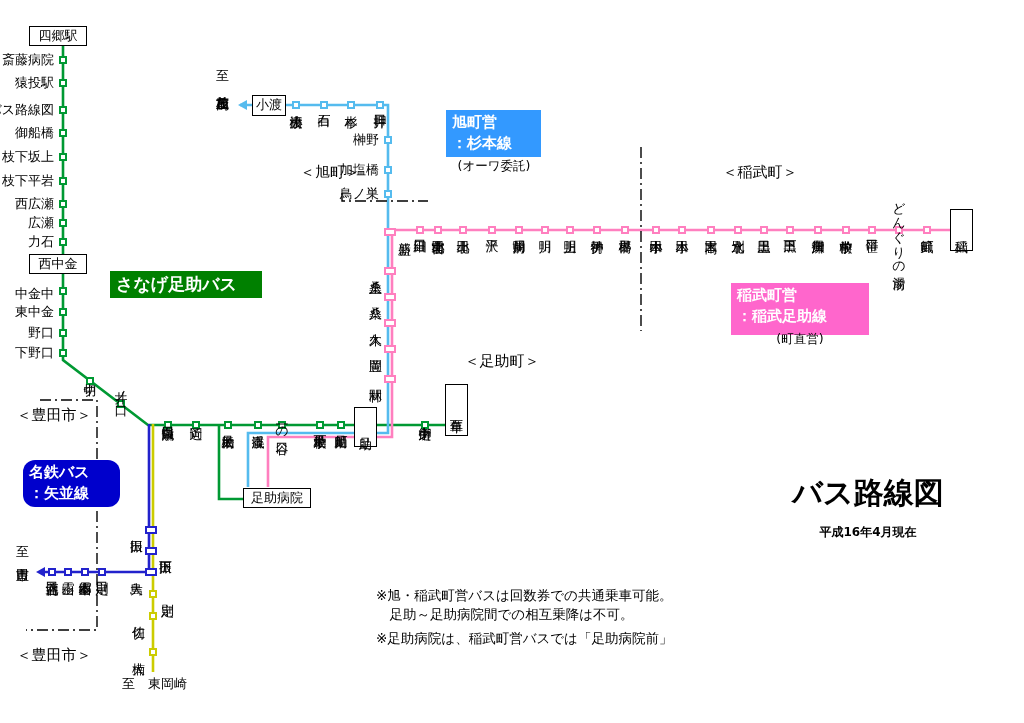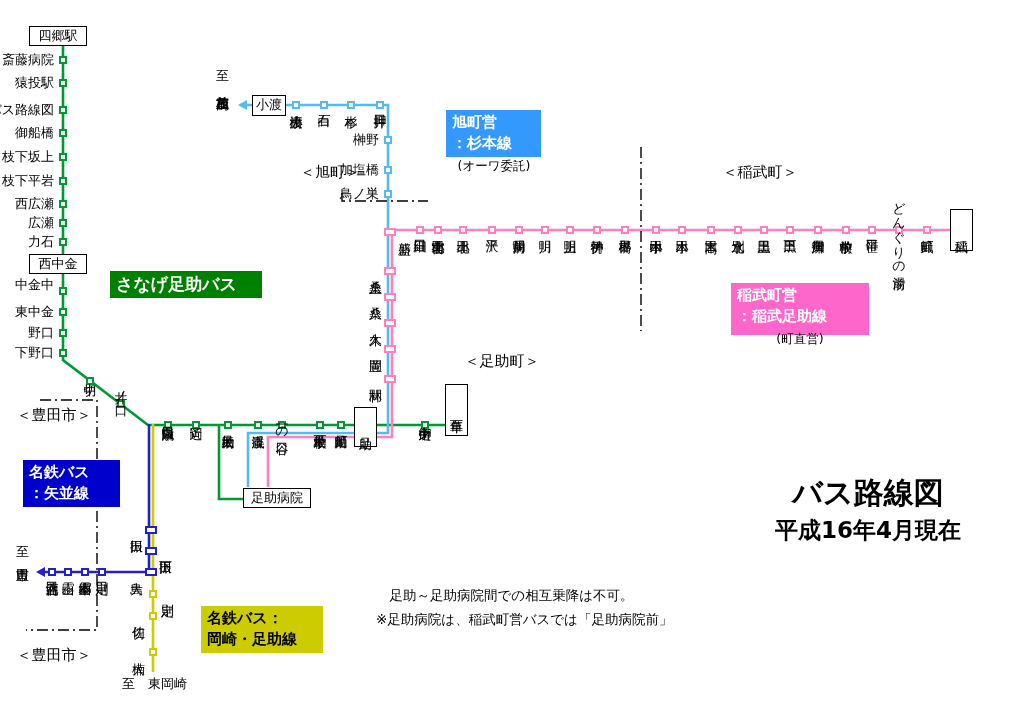--- a/index.html
+++ b/index.html
@@ -12,21 +12,21 @@
   .v { writing-mode:vertical-rl; text-orientation:upright; line-height:1; letter-spacing:0; }
   .terminal { position:absolute; background:#fff; border:1.5px solid #000; display:flex;
               align-items:center; justify-content:center; font-size:13px; white-space:nowrap; }
   .terminal.vt { writing-mode:vertical-rl; text-orientation:upright; }
   .area-label { position:absolute; font-size:15px; font-weight:400; transform:translate(-50%,-50%); white-space:nowrap; }
   .op-box { position:absolute; font-weight:bold; font-size:15px; line-height:1.4; padding:2px 6px; }
   .op-sub { position:absolute; font-size:12.5px; transform:translateX(-50%); text-align:center;
             white-space:nowrap; line-height:1.3; color:#000; }
   #title-block { position:absolute; left:756px; top:476px; width:224px; text-align:center; color:#000; }
   #title-block .t-main { font-size:30px; font-weight:bold; line-height:1.15; }
-  #title-block .t-date { font-size:23px; font-weight:bold; margin-top:4px; }
+  #title-block .t-date { font-size:12px; font-weight:bold; margin-top:13px; }
   #notes-block { position:absolute; left:376px; top:586px; font-size:13.5px; line-height:19px; color:#000; }
   #notes-block .gap { margin-top:5px; }
 </style>
 </head>
 <body>
 
 <div id="map">
   <svg id="route-svg" viewBox="0 0 1024 723">
       <polyline points="63,40 63,360 148,425 452,425" fill="none" stroke="#009933" stroke-width="2.6"></polyline>
       <polyline points="219,425 219,499 243,499" fill="none" stroke="#009933" stroke-width="2.6"></polyline>
@@ -54,21 +54,21 @@
       <div class="st-label" style="left: 63px; top: 157px; transform: translate(calc(-100% - 9px), -50%);">枝下坂上</div>
       <div class="marker" style="width: 8px; height: 8px; left: 59px; top: 177px; border-color: rgb(0, 153, 51);"></div>
       <div class="st-label" style="left: 63px; top: 181px; transform: translate(calc(-100% - 9px), -50%);">枝下平岩</div>
       <div class="marker" style="width: 8px; height: 8px; left: 59px; top: 200px; border-color: rgb(0, 153, 51);"></div>
       <div class="st-label" style="left: 63px; top: 204px; transform: translate(calc(-100% - 9px), -50%);">西広瀬</div>
       <div class="marker" style="width: 8px; height: 8px; left: 59px; top: 219px; border-color: rgb(0, 153, 51);"></div>
       <div class="st-label" style="left: 63px; top: 223px; transform: translate(calc(-100% - 9px), -50%);">広瀬</div>
       <div class="marker" style="width: 8px; height: 8px; left: 59px; top: 238px; border-color: rgb(0, 153, 51);"></div>
       <div class="st-label" style="left: 63px; top: 242px; transform: translate(calc(-100% - 9px), -50%);">力石</div>
       <div class="marker" style="width: 8px; height: 8px; left: 59px; top: 287px; border-color: rgb(0, 153, 51);"></div>
-      <div class="st-label" style="left: 63px; top: 285px; transform: translate(calc(-100% - 9px), -50%);">中金中</div>
+      <div class="st-label" style="left: 63px; top: 294px; transform: translate(calc(-100% - 9px), -50%);">中金中</div>
       <div class="marker" style="width: 8px; height: 8px; left: 59px; top: 308px; border-color: rgb(0, 153, 51);"></div>
       <div class="st-label" style="left: 63px; top: 312px; transform: translate(calc(-100% - 9px), -50%);">東中金</div>
       <div class="marker" style="width: 8px; height: 8px; left: 59px; top: 329px; border-color: rgb(0, 153, 51);"></div>
       <div class="st-label" style="left: 63px; top: 333px; transform: translate(calc(-100% - 9px), -50%);">野口</div>
       <div class="marker" style="width: 8px; height: 8px; left: 59px; top: 349px; border-color: rgb(0, 153, 51);"></div>
       <div class="st-label" style="left: 63px; top: 353px; transform: translate(calc(-100% - 9px), -50%);">下野口</div>
       <div class="marker" style="width: 8px; height: 8px; left: 86px; top: 377px; border-color: rgb(0, 153, 51);"></div>
       <div class="st-label v" style="left: 90px; top: 381px; transform: translate(-50%, calc(-100% - 8px));">中切</div>
       <div class="marker" style="width: 8px; height: 8px; left: 117px; top: 400px; border-color: rgb(0, 153, 51);"></div>
       <div class="st-label v" style="left: 121px; top: 404px; transform: translate(-50%, calc(-100% - 8px));">井ノ口</div>
@@ -201,32 +201,29 @@
       <div class="op-sub" style="left: 494px; top: 158px;">
         <div>(オーワ委託)</div>
       </div>
       <div class="op-box" style="left: 731px; top: 283px; width: 138px; height: 52px; background: rgb(255, 102, 204); color: rgb(255, 255, 255); font-size: 15px;">
         <div>稲武町営</div>
         <div>：稲武足助線</div>
       </div>
       <div class="op-sub" style="left: 800px; top: 331px;">
         <div>(町直営)</div>
       </div>
-      <div class="op-box" style="left: 23px; top: 460px; width: 97px; height: 47px; background: rgb(0, 0, 204); color: rgb(255, 255, 255); font-size: 15px;">
+      <div class="op-box" style="left: 23px; top: 460px; width: 97px; height: 47px; background: rgb(0, 0, 204); color: rgb(255, 255, 255); font-size: 15px; border-radius: 12px;">
         <div>名鉄バス</div>
         <div>：矢並線</div>
-      </div>
-      <div class="op-box" style="left: 201px; top: 606px; width: 122px; height: 47px; background: rgb(204, 204, 0); color: rgb(0, 0, 0); font-size: 15px;">
-        <div>名鉄バス：</div>
-        <div>岡崎・足助線</div>
       </div>
     </div>
 
   <div id="title-block">
     <div class="t-main">バス路線図</div>
     <div class="t-date">平成16年4月現在</div>
   </div>
 
   <div id="notes-block">
+    <div>※旭・稲武町営バスは回数券での共通乗車可能。</div>
     <div>　足助～足助病院間での相互乗降は不可。</div>
     <div class="gap">※足助病院は、稲武町営バスでは「足助病院前」</div>
   </div>
 </div>
 
 </body></html>

